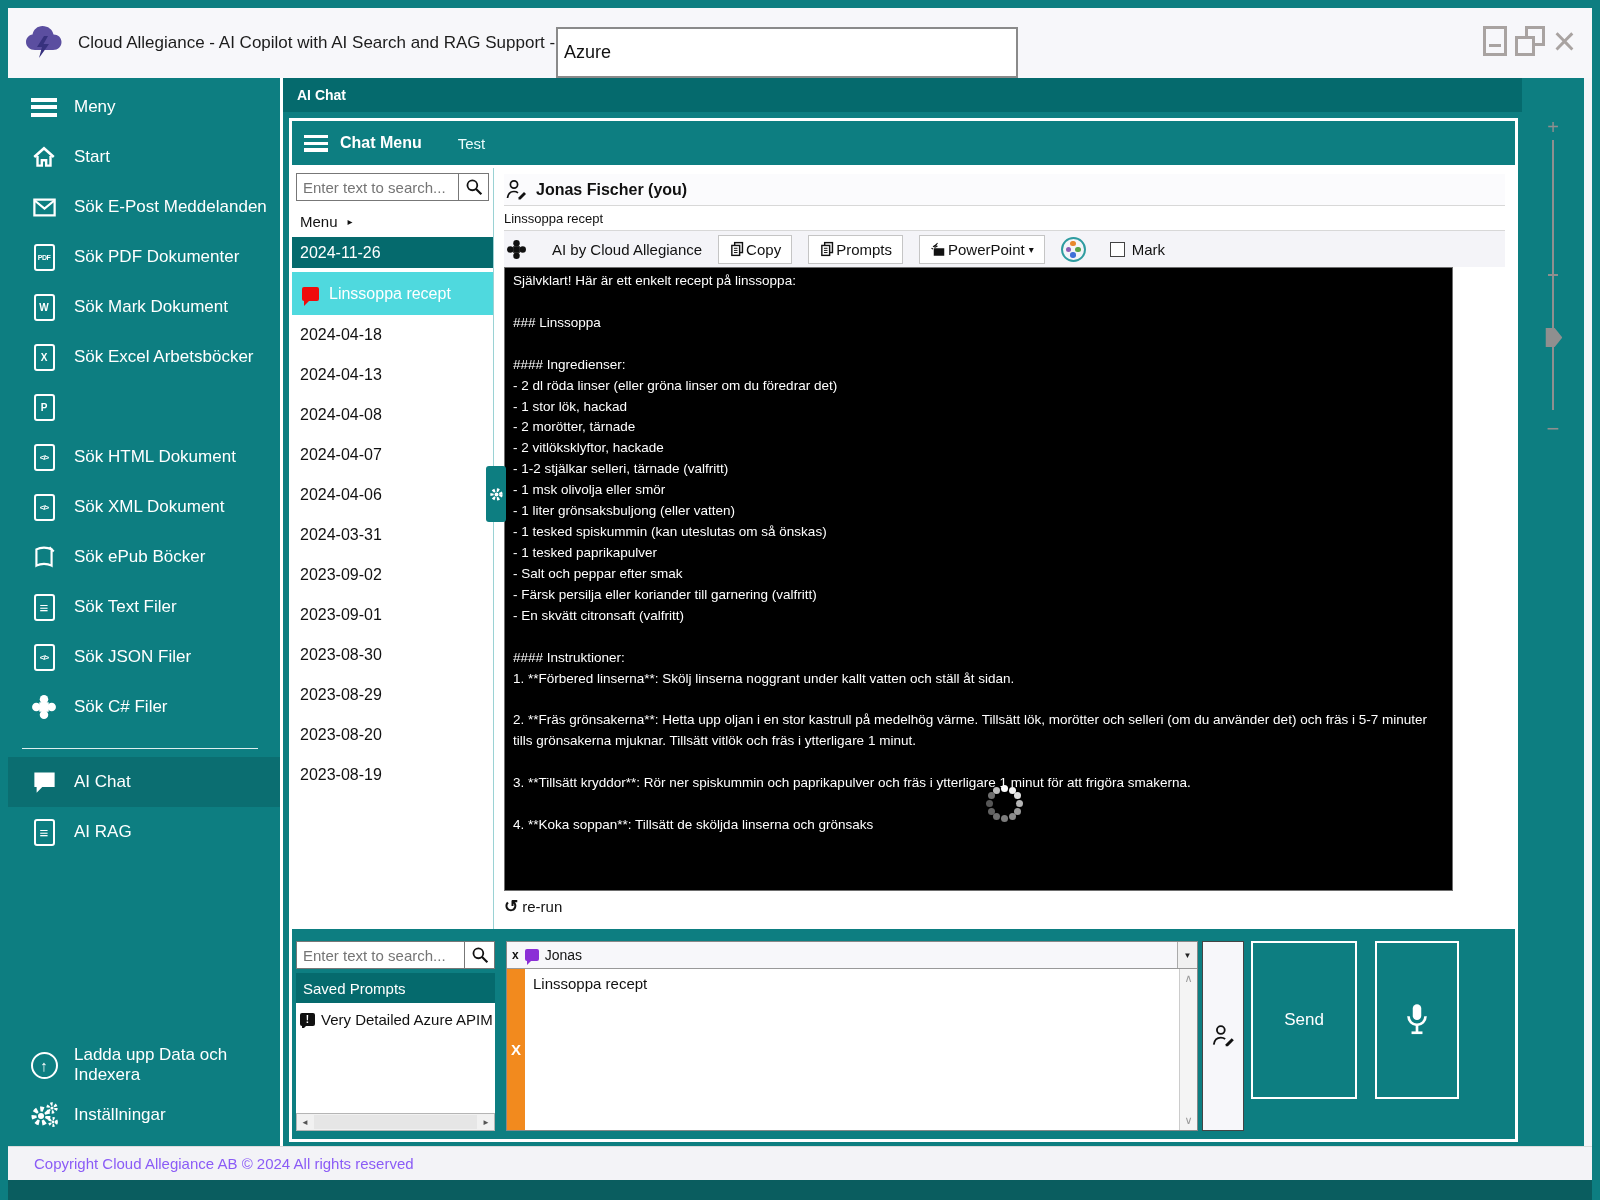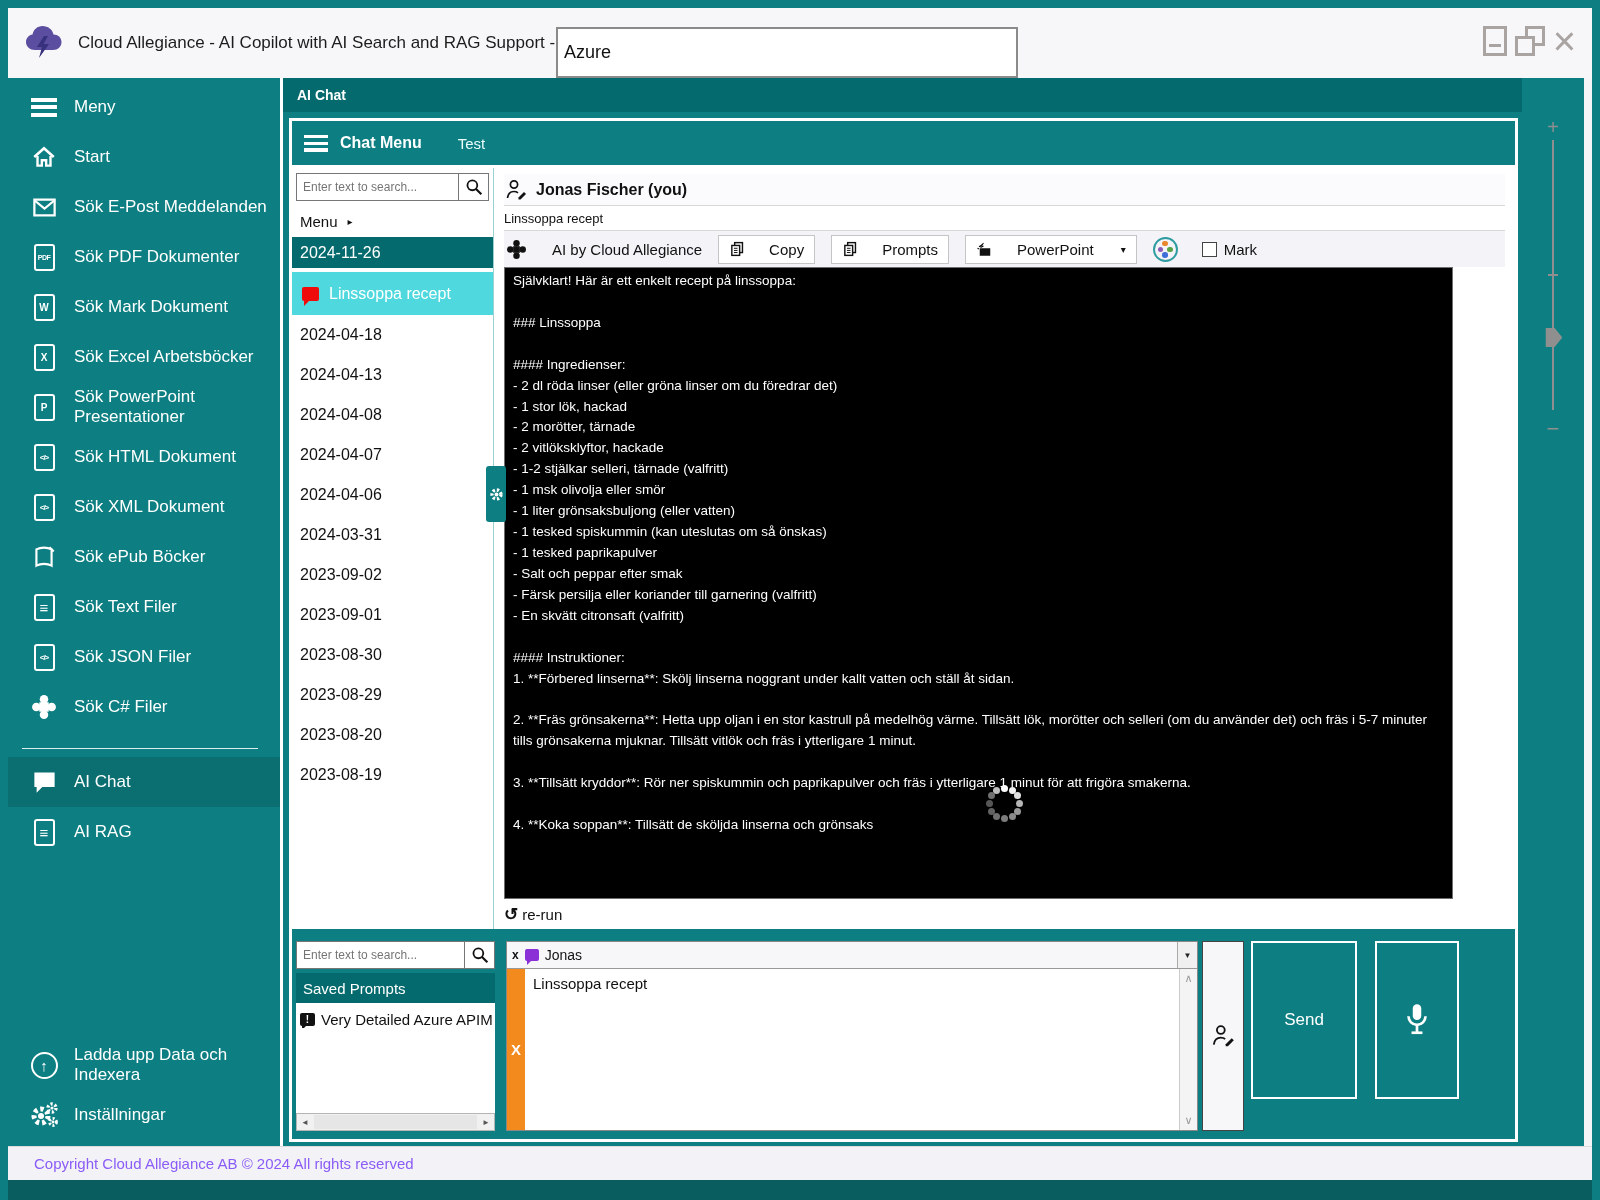--- a/index.html
+++ b/index.html
@@ -45,38 +45,38 @@
   .chat-menu-bar { height:44px; background:#0d7e81; color:#fff; display:flex; align-items:center; padding-left:12px; flex:0 0 44px; }
   .chat-menu-bar .bars-sm { width:24px; height:17px; background:linear-gradient(#fff 0 3.5px,transparent 3.5px 7px,#fff 7px 10.5px,transparent 10.5px 13.5px,#fff 13.5px 17px); margin-right:12px; }
   .chat-menu-title { font-weight:bold; font-size:16px; }
   .chat-menu-status { font-size:15px; margin-left:36px; color:#eafcfc; }
 
   .panel-body { flex:1; display:flex; min-height:0; background:#fff; position:relative; border-top:3px solid #fff; }
 
   
   .conv-col { width:202px; flex:0 0 202px; border-right:1px solid #9ad2d4; display:flex; flex-direction:column; background:#fff; }
   .search-row { display:flex; padding:5px 4px 4px 4px; gap:0; }
-  .search-input { flex:1; height:28px; border:1px solid #777; font-size:12px; padding-left:6px; font-family:"Liberation Sans",sans-serif; min-width:0; }
+  .search-input { flex:1; height:28px; border:1px solid #777; font-size:15px; padding-left:6px; font-family:"Liberation Sans",sans-serif; min-width:0; }
   .search-btn { width:30px; height:28px; border:1px solid #777; border-left:none; background:#fff; display:flex; align-items:center; justify-content:center; }
   .menu-row { height:32px; display:flex; align-items:center; padding-left:8px; font-size:15px; color:#111; gap:10px; }
   .menu-caret { font-size:10px; color:#111; }
   .date-header { height:31px; background:#056a6d; color:#fff; font-size:16px; display:flex; align-items:center; padding-left:8px; }
   .conv-selected { height:43px; background:#4fd9de; color:#fff; font-size:16px; display:flex; align-items:center; padding-left:10px; gap:10px; margin-top:4px; }
   .bubble-red { width:17px; height:14px; background:#f00b0b; border-radius:2px; position:relative; flex:0 0 17px; }
   .bubble-red::after { content:""; position:absolute; left:2px; bottom:-5px; border:4px solid transparent; border-top-color:#f00b0b; border-left-color:#f00b0b; }
   .date-item { height:40px; display:flex; align-items:center; padding-left:8px; font-size:16px; color:#111; }
 
   
-  .msg-col { flex:1; display:flex; flex-direction:column; min-width:0; padding:6px 10px 0 10px; }
+  .msg-col { flex:1; display:flex; flex-direction:column; min-width:0; padding:6px 10px 8px 10px; }
   .author-row { height:32px; display:flex; align-items:center; gap:8px; border-bottom:1px solid #d8d8d8; background:#fbfbfd; }
   .author-name { font-weight:bold; font-size:16px; color:#111; }
   .subject-row { height:25px; display:flex; align-items:center; font-size:13px; color:#111; border-bottom:1px solid #d8d8d8; }
   .toolbar-row { height:36px; display:flex; align-items:center; gap:16px; background:#f4f4f8; padding-left:2px; }
   .ai-label { display:flex; align-items:center; gap:25px; font-size:15px; color:#111; }
-  .tb-btn { display:flex; align-items:center; gap:23px; background:#fff; border:1px solid #c5c5c5; height:29px; padding:0 10px; font-size:15px; color:#111; }
+  .tb-btn { display:flex; align-items:center; gap:0; background:#fff; border:1px solid #c5c5c5; height:29px; padding:0 10px; font-size:15px; color:#111; }
   .pp-caret { font-size:10px; margin-left:4px; color:#111; }
   .dots-circle { width:25px; height:25px; border:2.5px solid #2e9ca0; border-radius:50%; position:relative; }
   .dots-circle i { position:absolute; width:5.5px; height:5.5px; border-radius:50%; }
   .dots-circle .d1 { background:#e8872c; left:7.5px; top:2px; }
   .dots-circle .d2 { background:#57a348; right:3px; top:8px; }
   .dots-circle .d3 { background:#3f6fd8; left:7.5px; bottom:2px; }
   .dots-circle .d4 { background:#8b5bb5; left:3px; top:8px; }
   .mark-wrap { display:flex; align-items:center; gap:7px; font-size:15px; color:#111; margin-left:8px; }
   .checkbox { width:15px; height:15px; border:1.5px solid #444; background:#fff; }
   .msg-body { flex:1; background:#000; color:#fff; font-size:13.5px; line-height:1.55; padding:3px 8px; white-space:pre-wrap; overflow:hidden; margin-right:52px; border:1px solid #6e6e6e; position:relative; }
@@ -203,21 +203,20 @@
             </span>
           </span>
         <span>Sök Excel Arbetsböcker</span>
       </div>
       <div class="nav-item">
         <span class="nicon">
             <span class="file-icon">
               <span>P</span>
             </span>
           </span>
-        <span>Sök PowerPoint Presentationer</span>
       </div>
       <div class="nav-item">
         <span class="nicon">
             <span class="file-icon">
               <span class="g-code">&lt;/&gt;</span>
             </span>
           </span>
         <span>Sök HTML Dokument</span>
       </div>
       <div class="nav-item">

